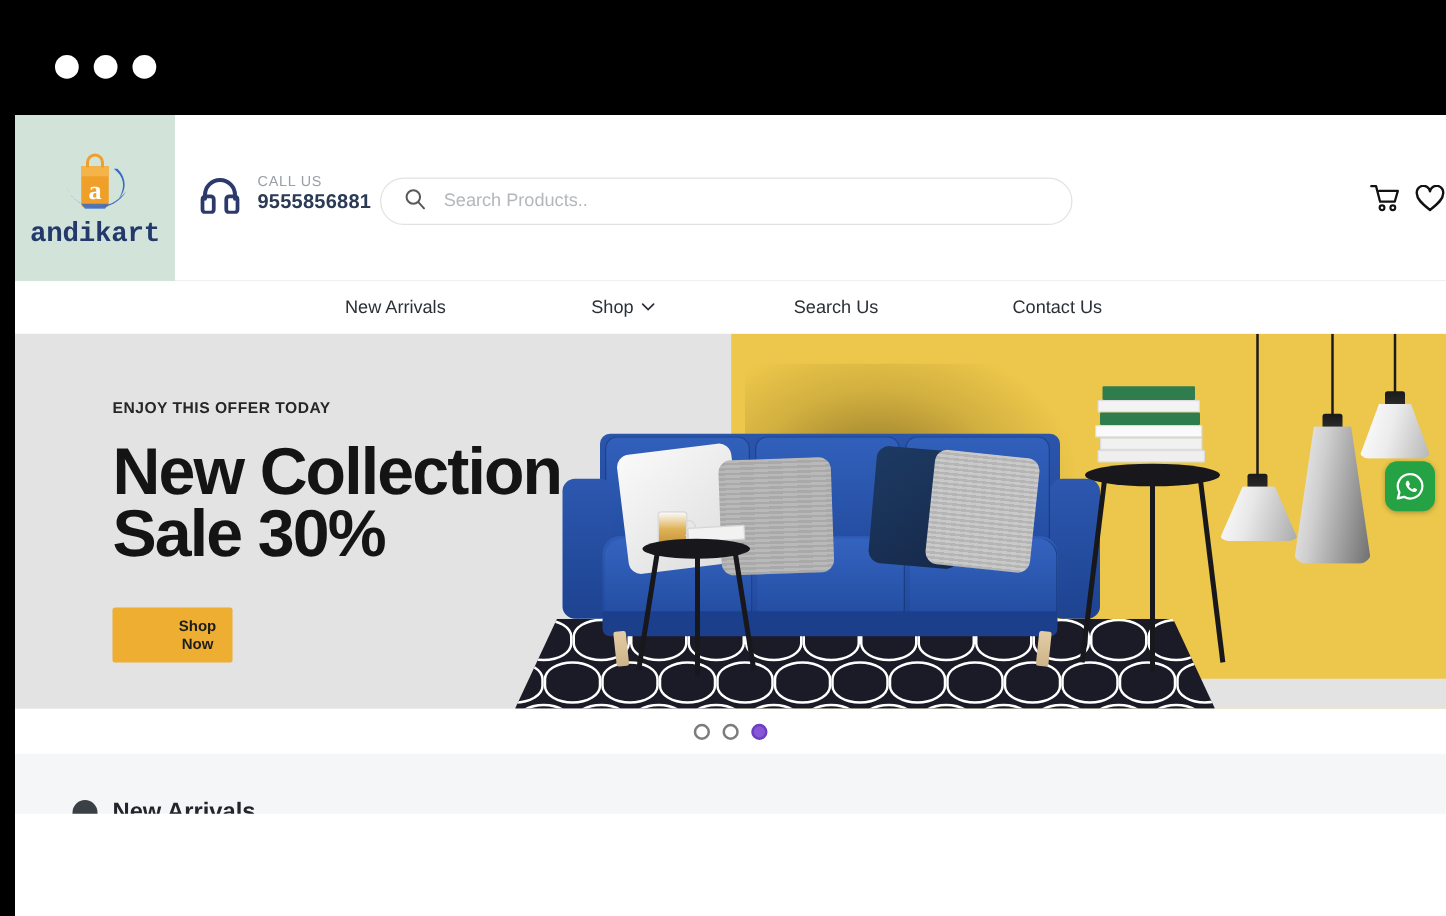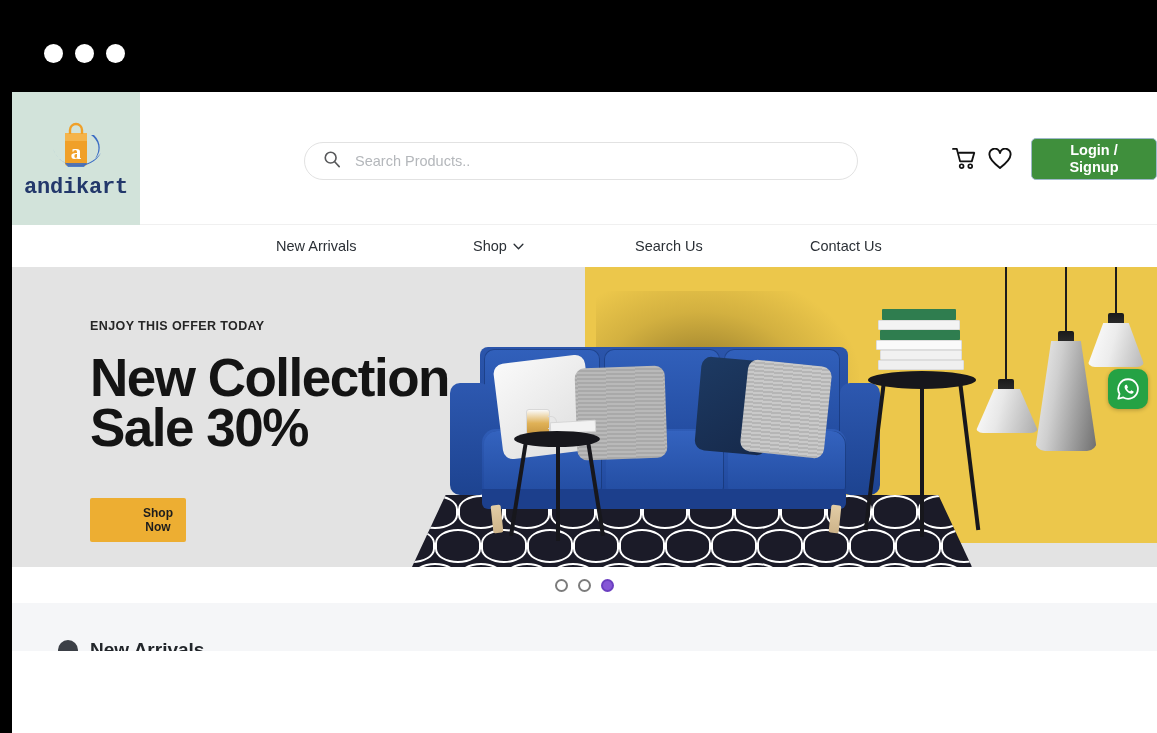--- a/index.html
+++ b/index.html
@@ -145,21 +145,21 @@
   #hero-kicker {
     font-size: 12.5px; font-weight: bold; color: #262626;
     letter-spacing: .4px; margin-bottom: 20px;
   }
   #hero-title {
     font-size: 53px; line-height: 0.95; font-weight: bold;
     color: #141414; letter-spacing: -1.5px; white-space: pre-line;
     font-family: "Liberation Sans", sans-serif;
   }
   #hero-cta {
-    margin-top: 44px; width: 96px; height: 44px;
+    margin-top: 32px; width: 96px; height: 44px;
     background: #edae32; border: 0; border-radius: 2px;
     color: #1d1d1d; font-size: 12px; font-weight: bold;
     display: flex; align-items: center; justify-content: center;
     cursor: pointer; font-family: "Liberation Sans", sans-serif; padding-left: 40px;
   }
 
   
   #rug {
     position: absolute; left: 400px; bottom: 0px;
     width: 560px; height: 72px; z-index: 2;
@@ -323,20 +323,33 @@
           <path d="M25 15 v-4 a6 6 0 0 1 12 0 v4" fill="none" stroke="#f0a028" stroke-width="2.4"></path>
           <text x="31" y="40" font-family="Liberation Serif, serif" font-size="21" font-weight="bold" fill="#ffffff" text-anchor="middle">a</text>
           <path d="M8 30 C14 48 40 54 56 34 C46 52 16 52 8 30 Z" fill="#3b6cc4"></path>
           <path d="M49 16 C57 24 56 34 50 40 C56 30 54 22 46 16 Z" fill="#3b6cc4"></path>
           <path d="M20 44 h22 l-3 4 h-16 z" fill="#3b6cc4" opacity="0.85"></path>
         </svg>
       </div>
       <div id="logo-text">andikart</div>
     </div>
 
+    <div id="call-block">
+      <span id="headset-icon">
+        <svg viewBox="0 0 32 30" width="32" height="30">
+          <path d="M4 18 V15 a12 12 0 0 1 24 0 v3" fill="none" stroke="#2b3a6b" stroke-width="3.2" stroke-linecap="round"></path>
+          <rect x="2" y="16" width="9" height="13" rx="2.5" fill="none" stroke="#2b3a6b" stroke-width="3"></rect>
+          <rect x="21" y="16" width="9" height="13" rx="2.5" fill="none" stroke="#2b3a6b" stroke-width="3"></rect>
+        </svg>
+      </span>
+      <span id="call-text">
+        <span id="call-label">CALL US</span>
+        <span id="call-number">9555856881</span>
+      </span>
+    </div>
 
     <div id="search-wrap">
       <span>
         <svg viewBox="0 0 20 20" width="18" height="18">
           <circle cx="8.5" cy="8.5" r="6" fill="none" stroke="#58595b" stroke-width="1.8"></circle>
           <line x1="13" y1="13" x2="18" y2="18.5" stroke="#58595b" stroke-width="1.8" stroke-linecap="round"></line>
         </svg>
       </span>
       <input id="search-input" type="text" placeholder="Search Products.." style="">
     </div>
@@ -347,22 +360,20 @@
           <path d="M1 2 h4 l3.4 13 h12.2 l2.6 -9 h-15.4" fill="none" stroke="#111" stroke-width="1.9" stroke-linejoin="round" stroke-linecap="round"></path>
           <circle cx="10" cy="20" r="2" fill="none" stroke="#111" stroke-width="1.8"></circle>
           <circle cx="19" cy="20" r="2" fill="none" stroke="#111" stroke-width="1.8"></circle>
         </svg>
       </span>
       <span id="wish-icon-btn">
         <svg viewBox="0 0 24 22" width="24" height="22">
           <path d="M12 20 C5 14.5 1.5 11 1.5 7 A5.2 5.2 0 0 1 12 5 A5.2 5.2 0 0 1 22.5 7 C22.5 11 19 14.5 12 20 Z" fill="none" stroke="#111" stroke-width="1.9" stroke-linejoin="round"></path>
         </svg>
       </span>
-      <button id="login-button">Login /
-Signup</button>
     </div>
   </div>
 
   <nav id="main-nav">
     <span class="nav-item" style="left:264px;">
       <span>New Arrivals</span>
     </span>
     <span class="nav-item" style="left:461px;justify-content:center;">
       <span>Shop</span>
       <span class="chev">

